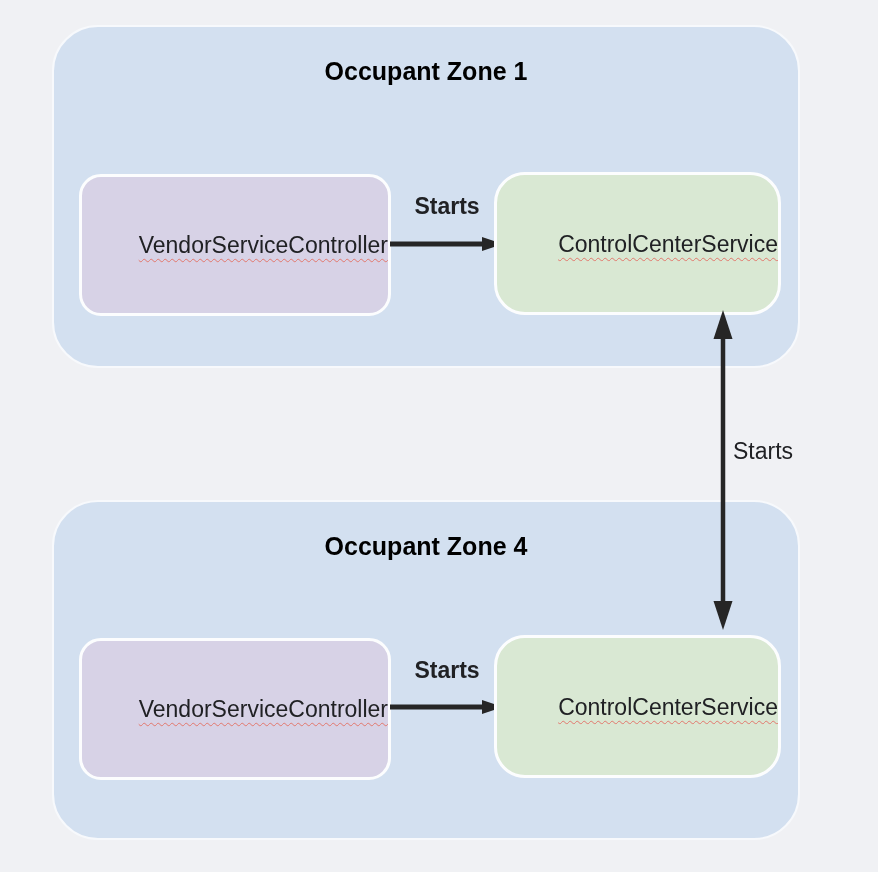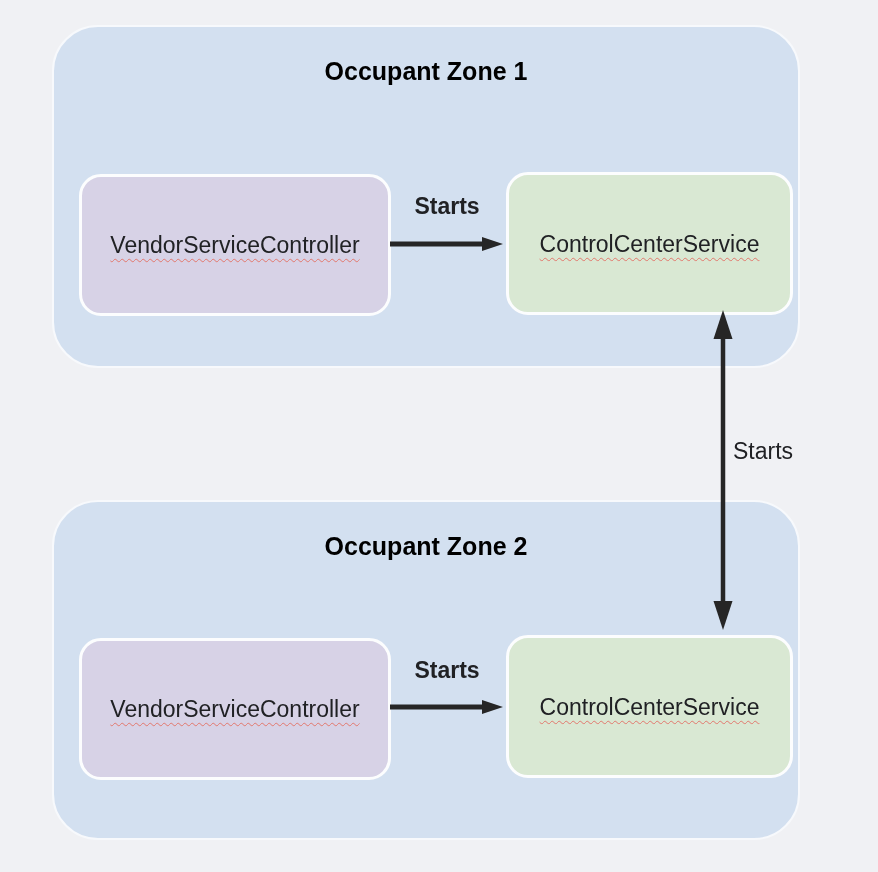--- a/index.html
+++ b/index.html
@@ -48,33 +48,34 @@
     line-height: 30px;
     font-weight: 700;
     color: var(--title);
   }
   .node {
     position: absolute;
     border: 3px solid var(--box-border);
     border-radius: 22px;
     display: flex;
     align-items: center;
-    justify-content: center;
+    justify-content: flex-end;
   }
   .node.vendor {
     left: 25px;
     width: 312px;
     height: 142px;
     background: var(--vendor-fill);
   }
   .node.control {
-    left: 452px;
+    left: 440px;
     width: 287px;
     height: 143px;
     background: var(--control-fill);
+    border-radius: 31px;
   }
   .zone-1 .node.vendor  { top: 147px; }
   .zone-1 .node.control { top: 145px; }
   .zone-2 .node.vendor  { top: 136px; }
   .zone-2 .node.control { top: 133px; }
   .node-label {
     font-size: 23px;
     line-height: 28px;
     color: var(--text);
     white-space: nowrap;
@@ -140,21 +141,21 @@
       <line x1="0" y1="8" x2="93" y2="8" stroke="currentColor" stroke-width="5"></line>
       <polygon points="92,1 113,8 92,15" fill="currentColor"></polygon>
     </svg>
 
     <div class="node control">
       <span class="node-label squiggle">ControlCenterService</span>
     </div>
   </section>
 
   <section class="zone zone-2">
-    <h2 class="zone-title">Occupant Zone 2</h2>
+    <h2 class="zone-title">Occupant Zone 4</h2>
 
     <div class="node vendor">
       <span class="node-label squiggle">VendorServiceController</span>
     </div>
 
     <div class="starts-label">Starts</div>
     <svg class="starts-arrow" width="114" height="16" viewBox="0 0 114 16" aria-hidden="true">
       <line x1="0" y1="8" x2="93" y2="8" stroke="currentColor" stroke-width="5"></line>
       <polygon points="92,1 113,8 92,15" fill="currentColor"></polygon>
     </svg>

